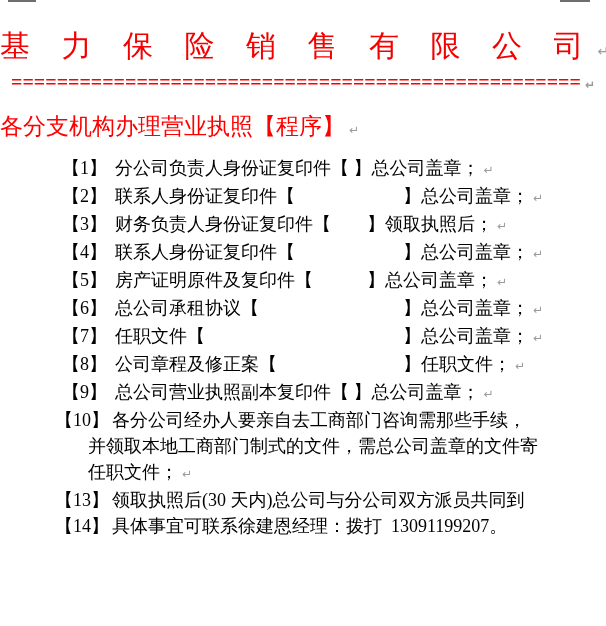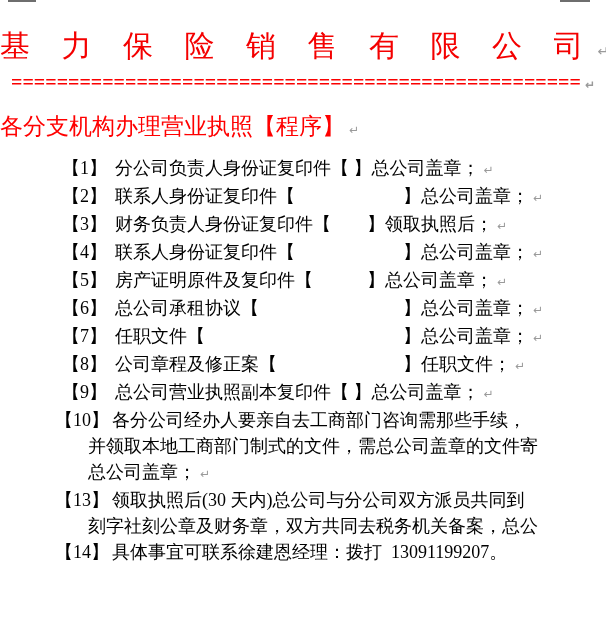--- a/index.html
+++ b/index.html
@@ -63,21 +63,21 @@
   <div class="item"><span class="ilabel">【5】</span><span class="itext">房产证明原件及复印件【　　　】总公司盖章；</span><span class="pmark">↵</span></div>
 
   <div class="item"><span class="ilabel">【6】</span><span class="itext">总公司承租协议【　　　　　　　　】总公司盖章；</span><span class="pmark">↵</span></div>
 
   <div class="item"><span class="ilabel">【7】</span><span class="itext">任职文件【　　　　　　　　　　　】总公司盖章；</span><span class="pmark">↵</span></div>
 
   <div class="item"><span class="ilabel">【8】</span><span class="itext">公司章程及修正案【　　　　　　　】任职文件；</span><span class="pmark">↵</span></div>
 
   <div class="item"><span class="ilabel">【9】</span><span class="itext">总公司营业执照副本复印件【 】总公司盖章；</span><span class="pmark">↵</span></div>
 
-  <div class="item item-multi"><span class="ilabel">【10】</span><span class="line line-first">各分公司经办人要亲自去工商部门咨询需那些手续，</span><span class="line">并领取本地工商部门制式的文件，需总公司盖章的文件寄</span><span class="line-last"><span>总公司盖章；</span><span class="pmark">↵</span></span></div>
+  <div class="item item-multi"><span class="ilabel">【10】</span><span class="line line-first">各分公司经办人要亲自去工商部门咨询需那些手续，</span><span class="line">并领取本地工商部门制式的文件，需总公司盖章的文件寄</span><span class="line-last"><span>任职文件；</span><span class="pmark">↵</span></span></div>
 
 
 
-  <div class="item item-multi"><span class="ilabel">【13】</span><span class="line line-first">领取执照后(30 天内)总公司与分公司双方派员共同到</span><span class="line">刻字社刻公章及财务章，双方共同去税务机关备案，总公</span></div>
+  <div class="item item-multi"><span class="ilabel">【13】</span><span class="line line-first">领取执照后(30 天内)总公司与分公司双方派员共同到</span></div>
 
   <div class="item item-multi"><span class="ilabel">【14】</span><span class="line line-first">具体事宜可联系徐建恩经理：拨打  13091199207。</span></div>
 
 </div>
 
 </body></html>

